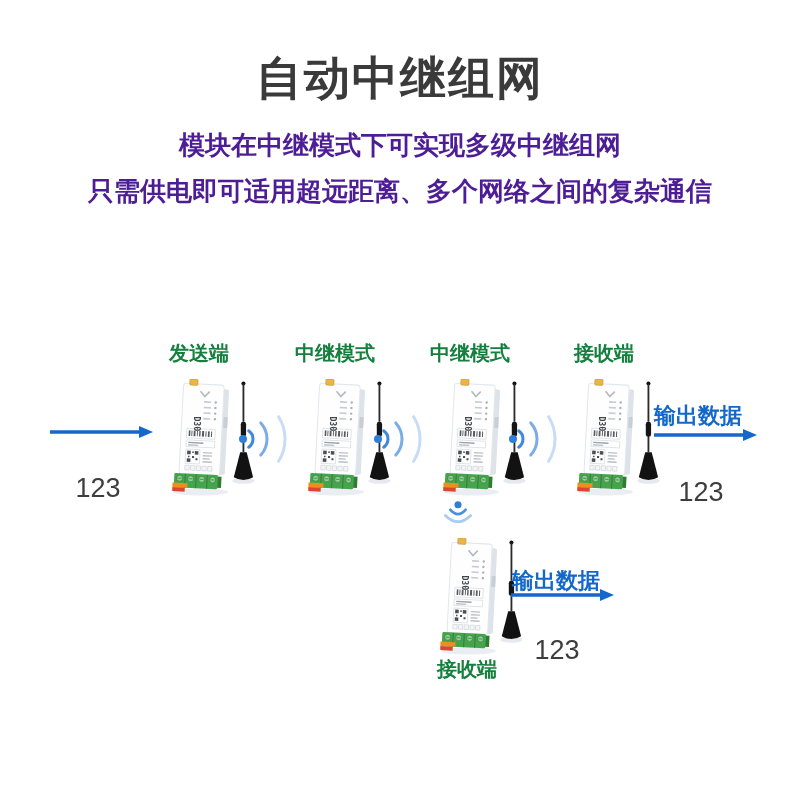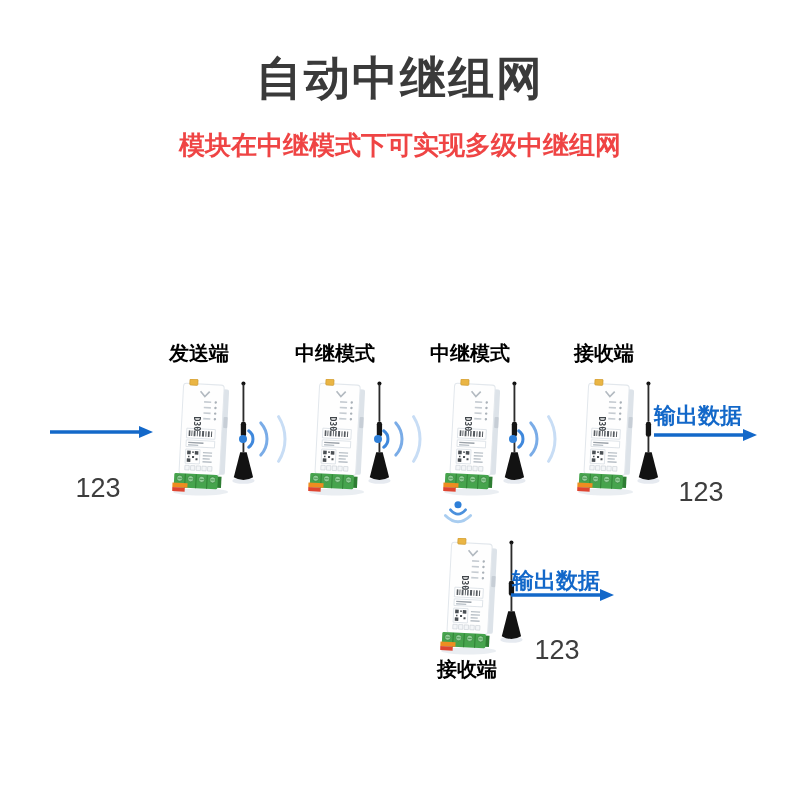--- a/index.html
+++ b/index.html
@@ -8,27 +8,27 @@
     background:#ffffff; overflow:hidden;
     font-family:"Liberation Sans","DejaVu Sans",sans-serif;
     color:#3a3a3a;
   }
   .title {
     position:absolute; top:48px; left:0; width:800px; text-align:center;
     font-size:46px; font-weight:700; letter-spacing:2px; color:#3a3a3a;
   }
   .subtitle {
     position:absolute; left:0; width:800px; text-align:center;
-    font-size:26px; font-weight:600; color:#ef4444;
+    font-size:26px; font-weight:600; color:#4c1d95;
   }
   .sub1 { top:128px; }
   .sub2 { top:174px; }
   .dev-label {
     position:absolute; width:140px; text-align:center;
-    font-size:20px; font-weight:600; color:#000000;
+    font-size:20px; font-weight:600; color:#15803d;
   }
   .unit { position:absolute; width:92px; height:118px; }
   .unit svg { width:92px; height:117px; display:block; }
   .wifi  { position:absolute; }
   .flow-label {
     position:absolute; text-align:center; font-size:22px; font-weight:700;
     color:#1368c9;
   }
   .flow-value {
     position:absolute; text-align:center; font-size:27px; font-weight:500;
@@ -150,20 +150,21 @@
 
       <symbol id="arrow-sym" viewBox="0 0 104 14">
         <line x1="1" y1="7" x2="91" y2="7" stroke="#1368c9" stroke-width="3.4"></line>
         <path d="M90 1 L104 7 L90 13 Z" fill="#1368c9"></path>
       </symbol>
     </defs>
   </svg>
 
   <div class="title">自动中继组网</div>
   <div class="subtitle sub1">模块在中继模式下可实现多级中继组网</div>
+  <div class="subtitle sub2">只需供电即可适用超远距离、多个网络之间的复杂通信</div>
 
   <div class="dev-label" style="left:129px; top:340px;">发送端</div>
   <div class="dev-label" style="left:265px; top:340px;">中继模式</div>
   <div class="dev-label" style="left:400px; top:340px;">中继模式</div>
   <div class="dev-label" style="left:534px; top:340px;">接收端</div>
 
   <div class="unit" style="left:172px; top:379px;">
     <svg viewBox="0 0 90 115">
       <use href="#device-sym"></use>
       <text class="marking" x="24" y="47" transform="rotate(90 24 44)">D30</text>

